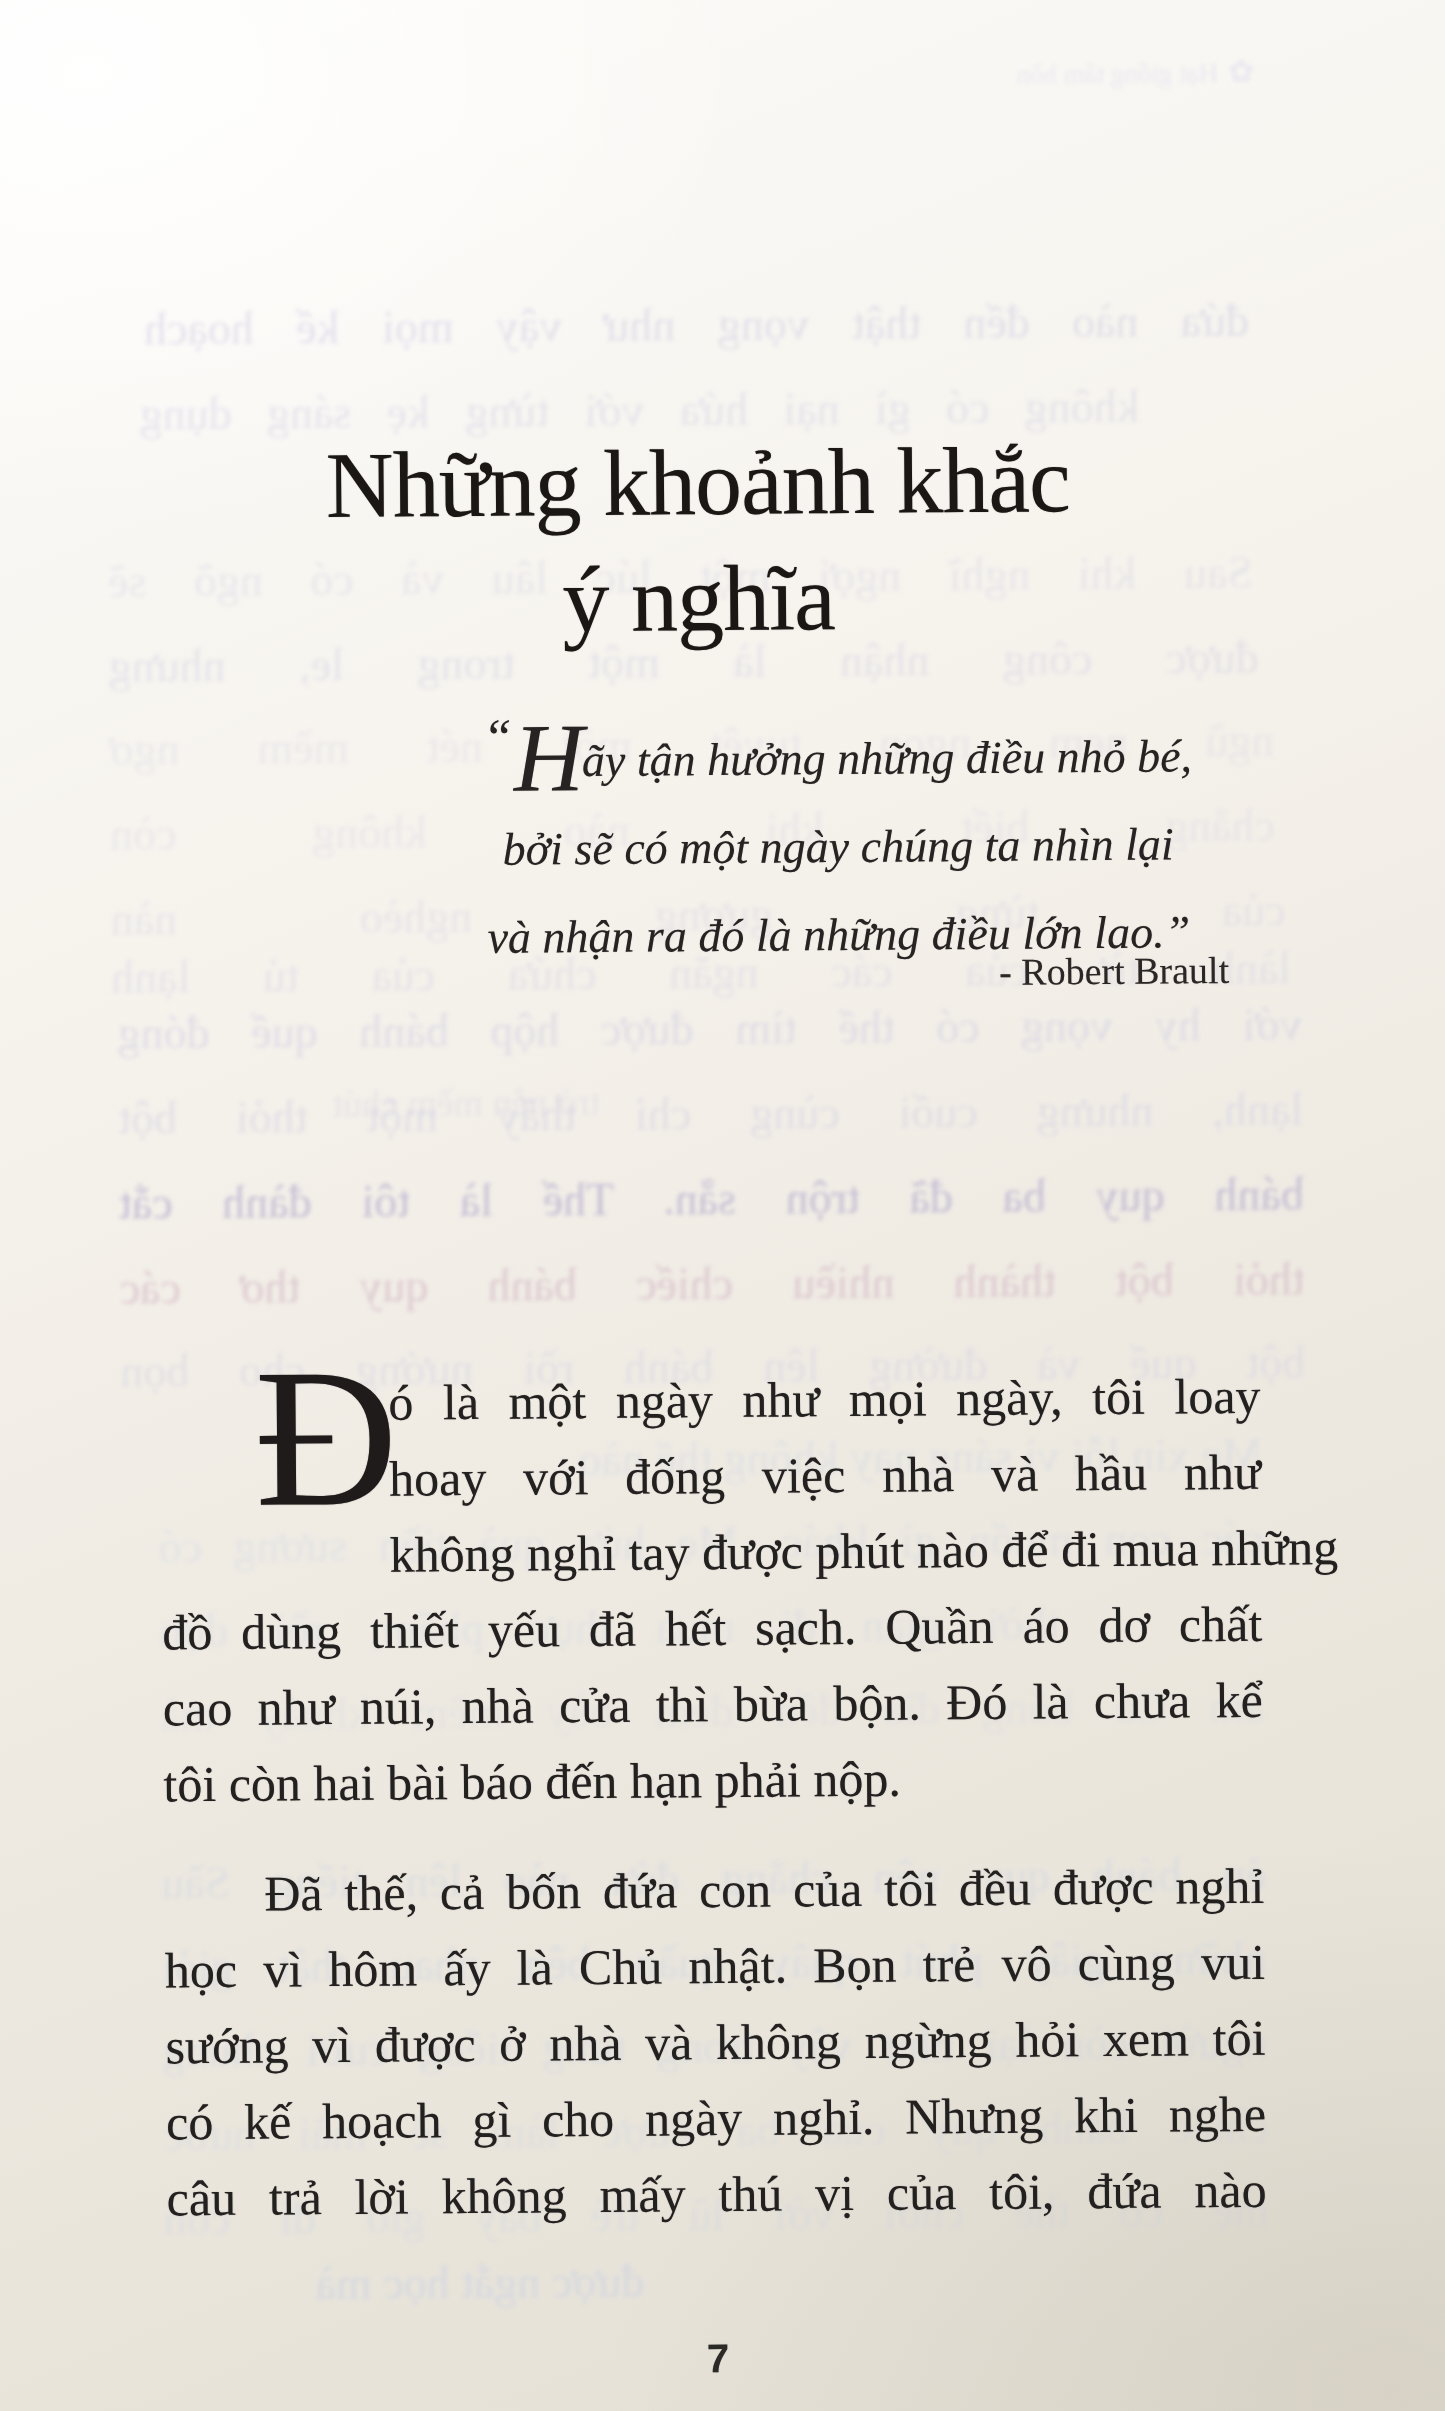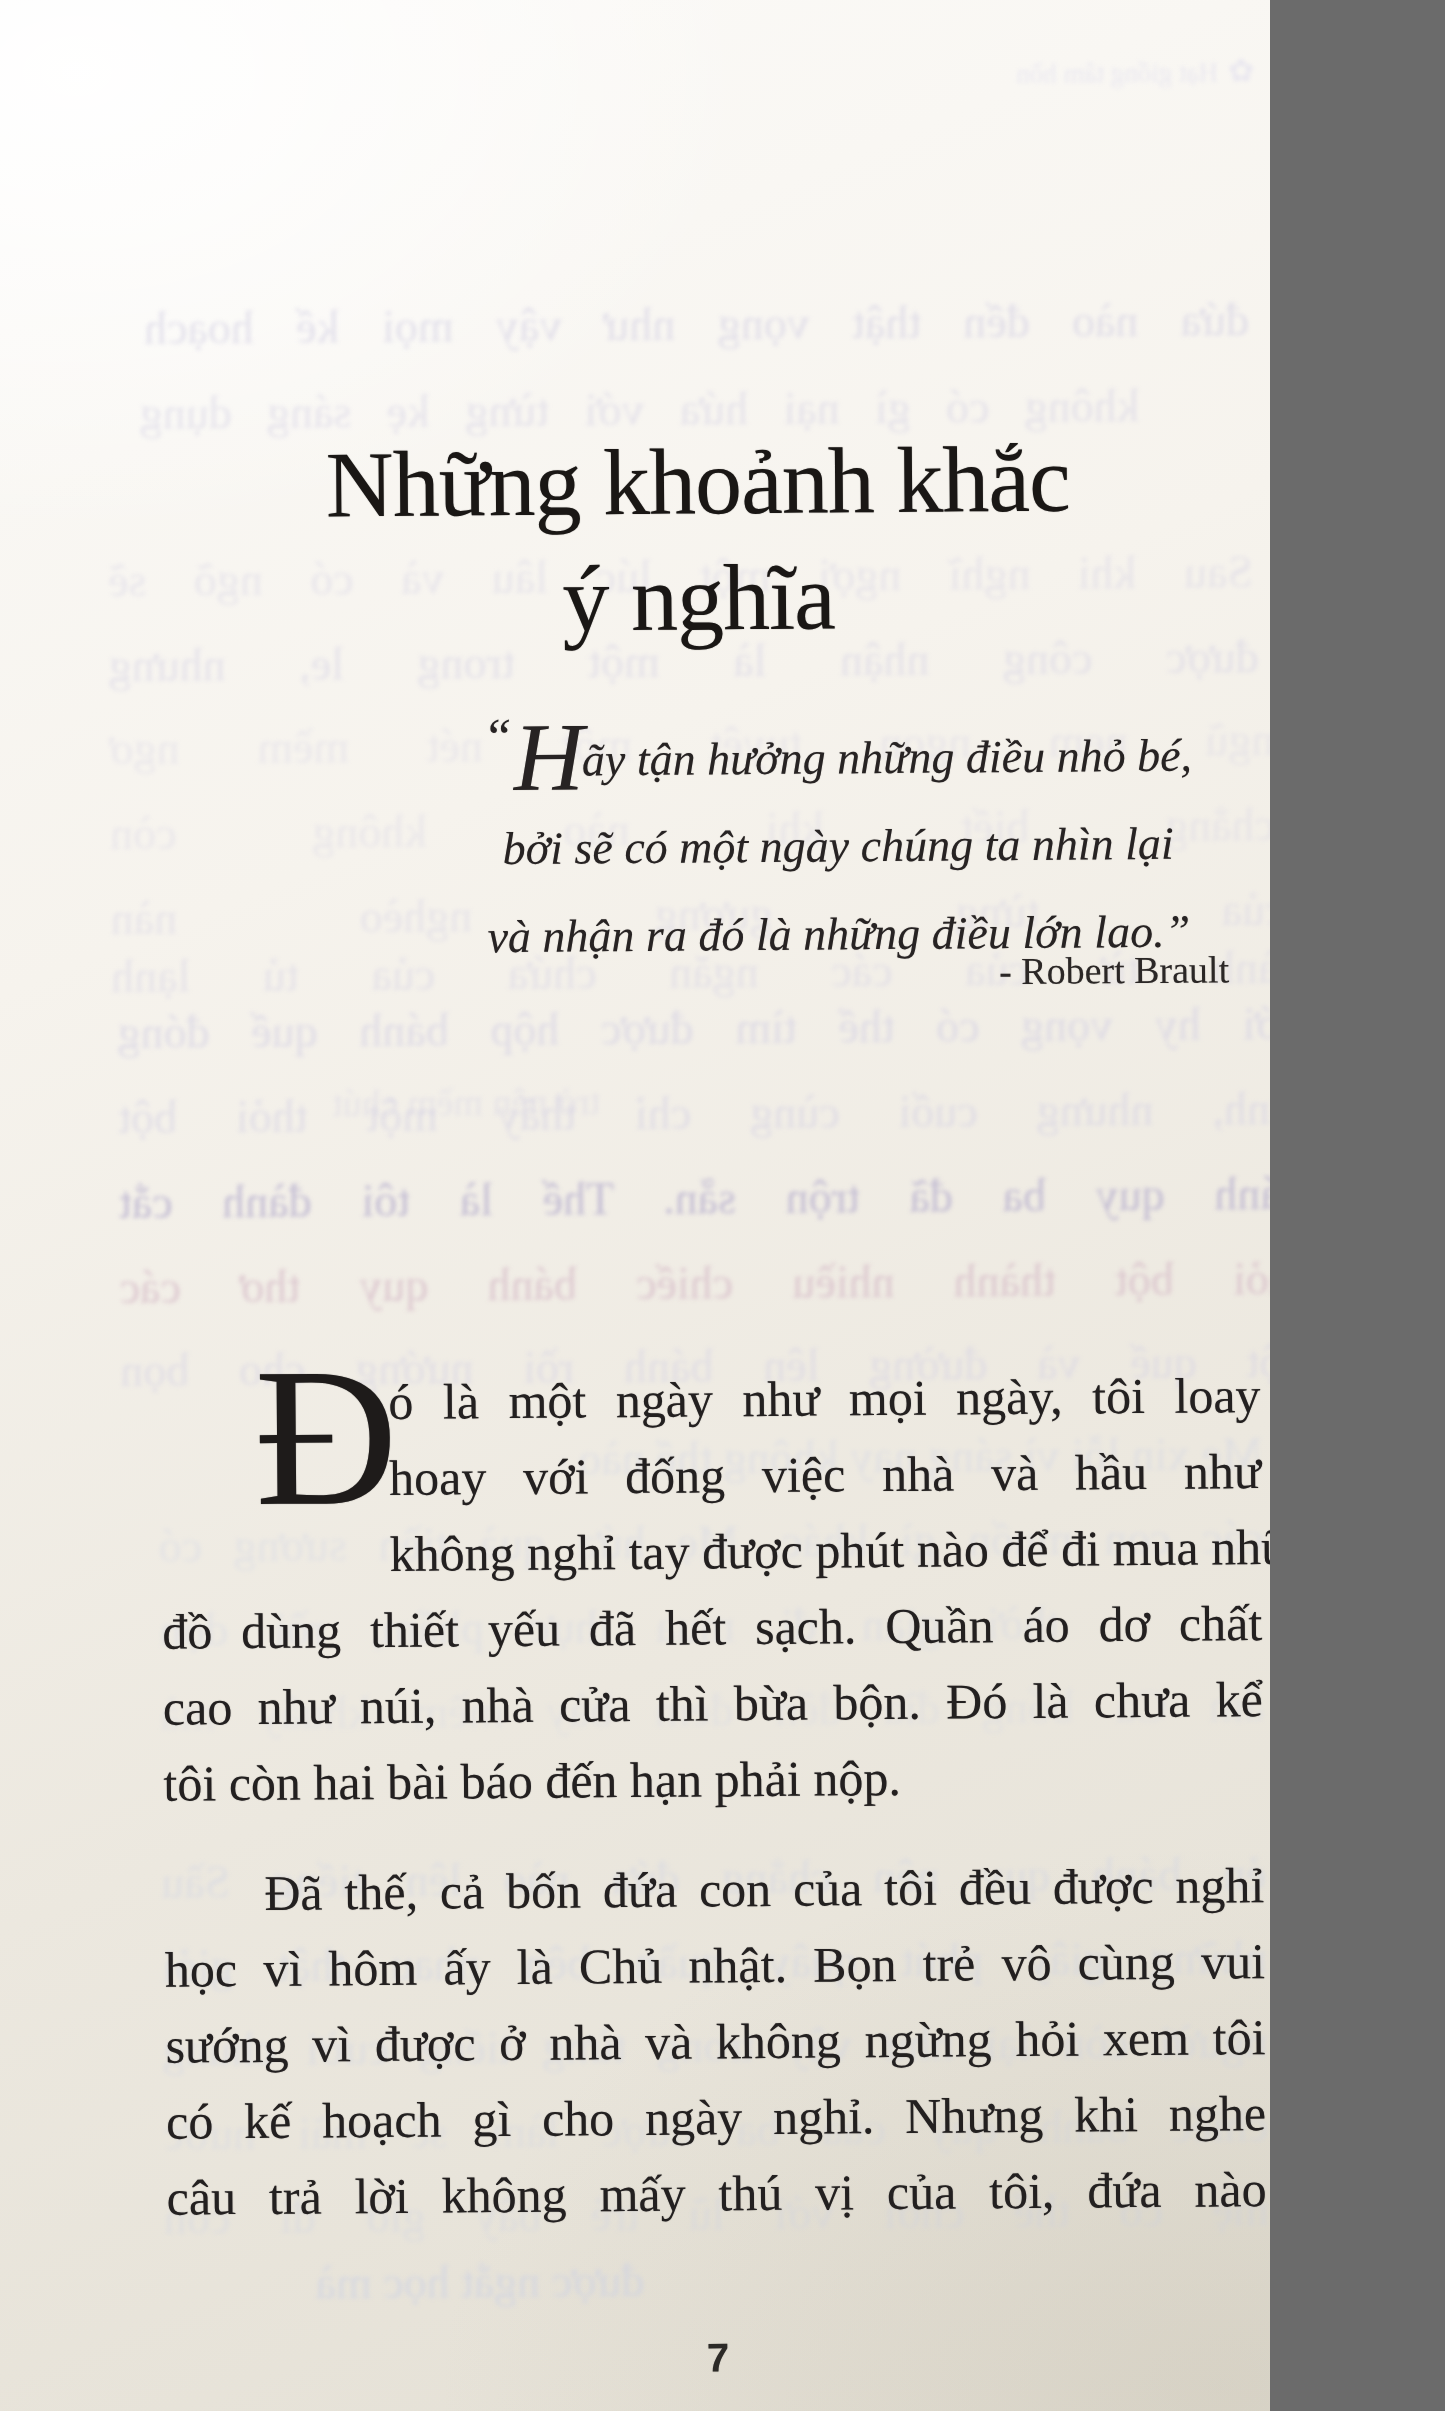--- a/index.html
+++ b/index.html
@@ -1,17 +1,17 @@
 <!DOCTYPE html>
 <html><head>
 <meta charset="utf-8">
 <style>
   html,body{margin:0;padding:0;background:#6b6b6b;}
   .page{
-    position:relative; width:1270px; height:2411px; overflow:hidden;
+    position:relative; width:1445px; height:2411px; overflow:hidden;
     font-family:"Liberation Serif","DejaVu Serif",serif;
     background:
       radial-gradient(1100px 750px at 6% 3%, rgba(255,255,255,.95), rgba(255,255,255,0) 62%),
       radial-gradient(1300px 900px at 96% 99%, rgba(182,175,157,.28), rgba(182,175,157,0) 60%),
       linear-gradient(158deg,#fcfbf9 0%,#f6f3ed 34%,#ece8df 66%,#e3dfd4 100%);
   }
   .tilt{position:absolute; inset:0; transform:rotate(-0.45deg); transform-origin:50% 45%;}
 
   
   .ghost{

